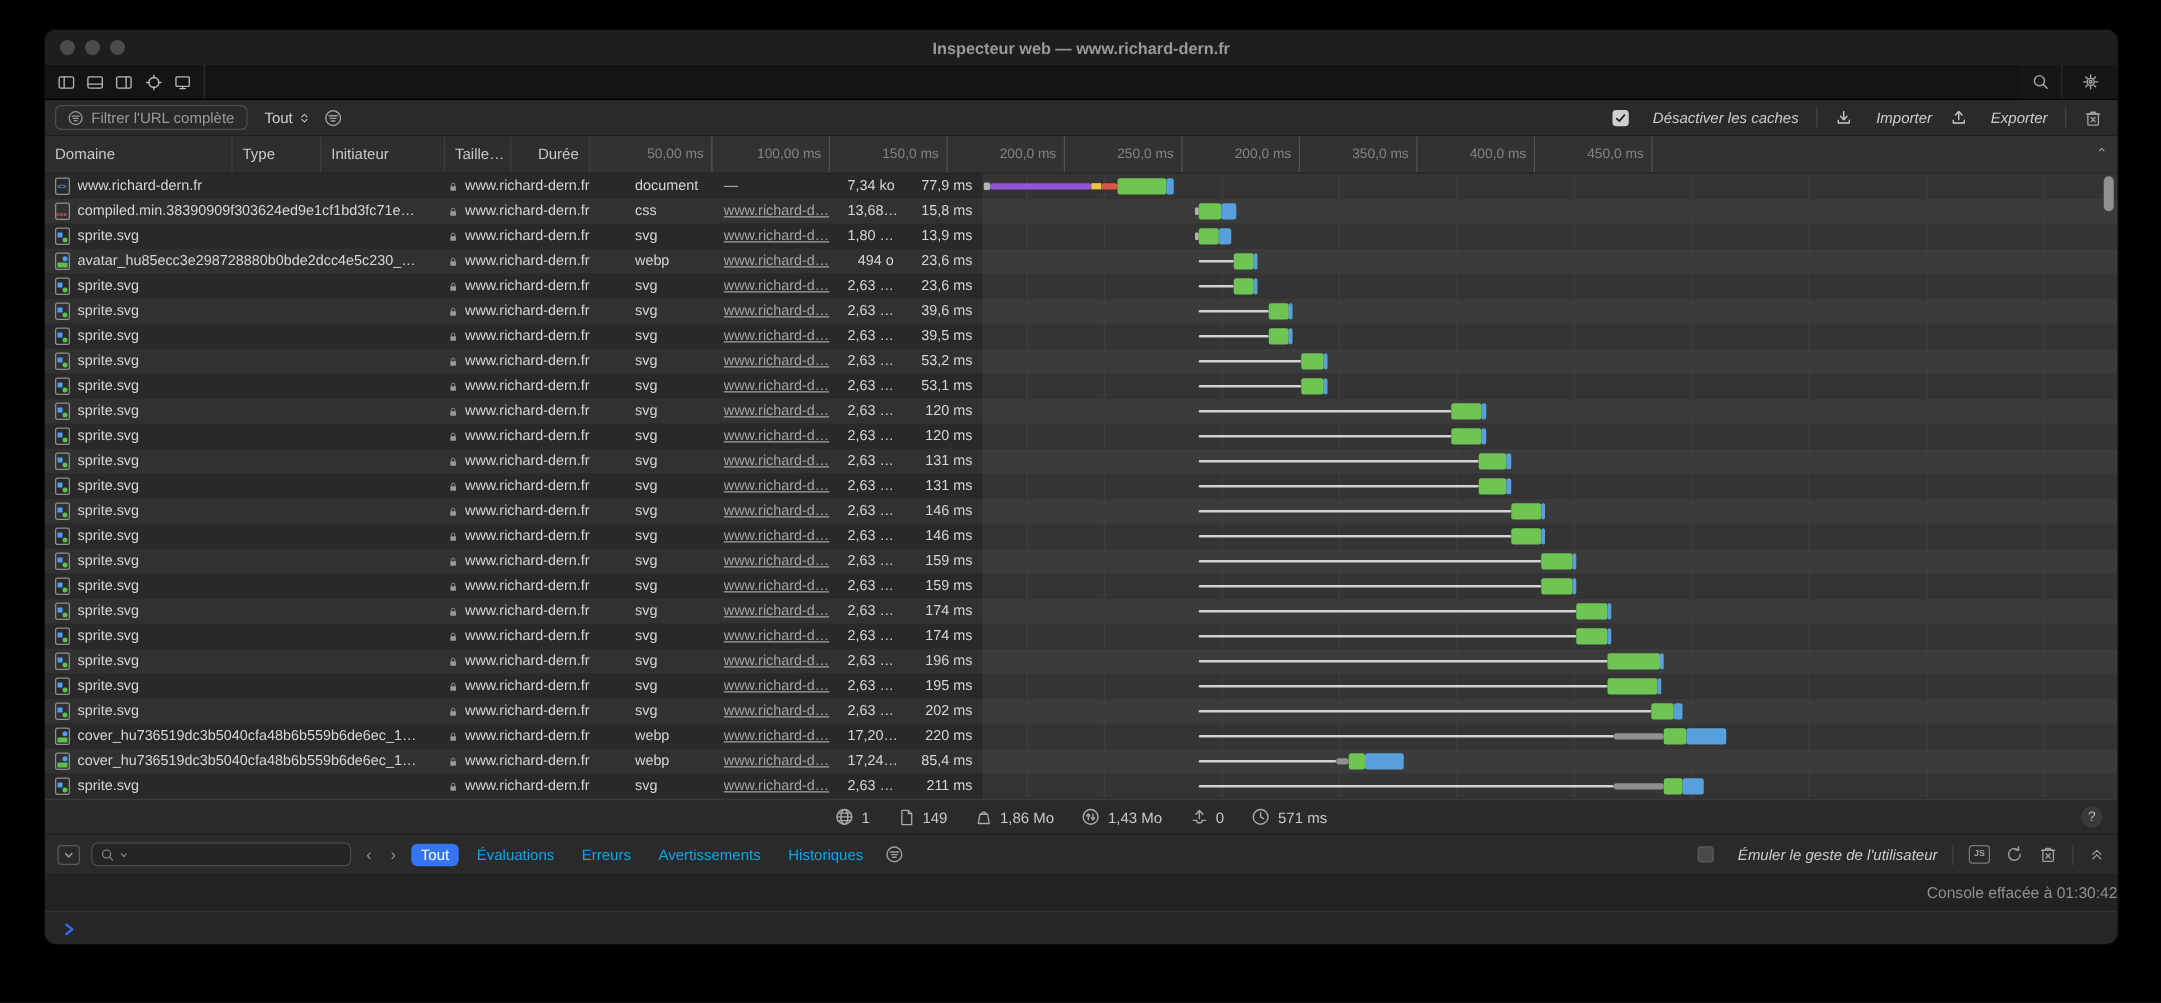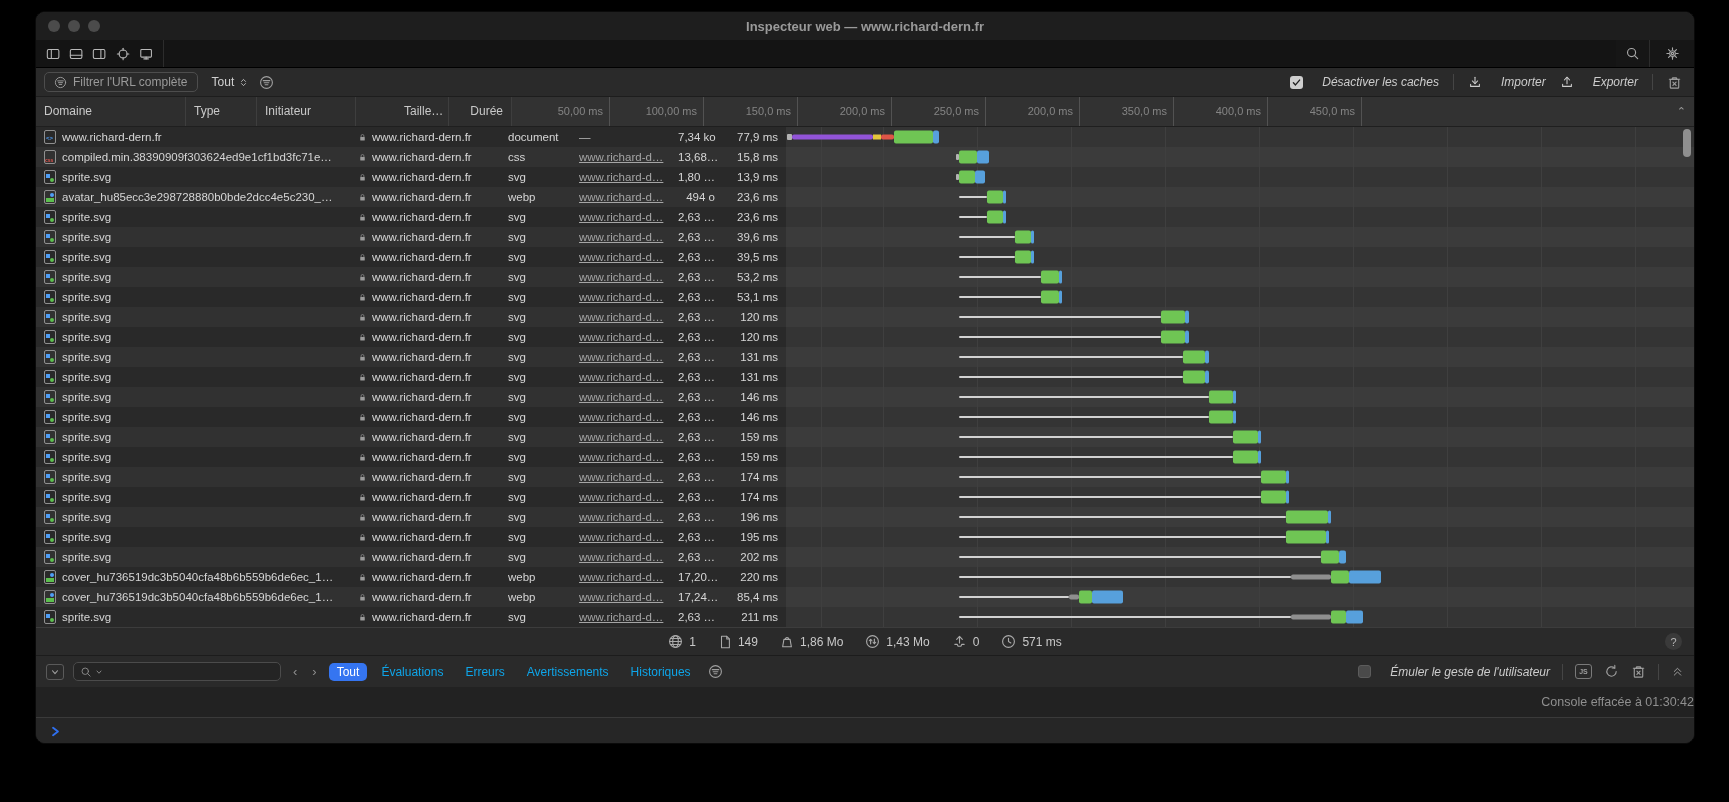--- a/index.html
+++ b/index.html
@@ -4,21 +4,21 @@
 <style>
   * { box-sizing: border-box; }
   html,body { margin:0; padding:0; }
   body {
     width:1729px; height:802px; background:#000;
     font-family:"Liberation Sans", sans-serif;
     position:relative; overflow:hidden;
     -webkit-font-smoothing:antialiased;
   }
   .window {
-    position:absolute; left:35px; top:11px; width:1660px; height:733px;
+    position:absolute; left:35px; top:23px; width:1660px; height:733px;
     background:#282828; border-radius:10px; overflow:hidden;
     border:1px solid #0a0a0a; box-shadow:0 20px 60px rgba(0,0,0,.8);
     display:flex; flex-direction:column;
   }
   svg.i { display:block; fill:none; stroke:currentColor; stroke-width:1.2; stroke-linecap:round; stroke-linejoin:round; }
 
   
   .titlebar { height:28px; background:#1e1e1e; position:relative;
     display:flex; align-items:center; justify-content:center;
     color:#9a9a9a; font-size:13px; font-weight:bold; flex:0 0 auto; }
@@ -424,21 +424,21 @@
             <use href="#s-trash"></use>
           </svg>
       </div>
     </div>
   </div>
 
   <div class="thead" id="thead">
       <div class="th " style="width: 150px;">Domaine</div>
       <div class="th " style="width: 71px;">Type</div>
       <div class="th " style="width: 99px;">Initiateur</div>
-      <div class="th r" style="width: 53px; margin-left: 40px;">Taille…</div>
+      <div class="th r" style="width: 53px;">Taille…</div>
       <div class="th r" style="width: 63px;">Durée</div>
       <div class="tl-head">
         <div class="tick" style="left:1px;width:90px">50,00 ms</div>
         <div class="gline-h" style="left:97px"></div>
         <div class="tick" style="left:95px;width:90px">100,00 ms</div>
         <div class="gline-h" style="left:191px"></div>
         <div class="tick" style="left:189px;width:90px">150,0 ms</div>
         <div class="gline-h" style="left:285px"></div>
         <div class="tick" style="left:283px;width:90px">200,0 ms</div>
         <div class="gline-h" style="left:379px"></div>

